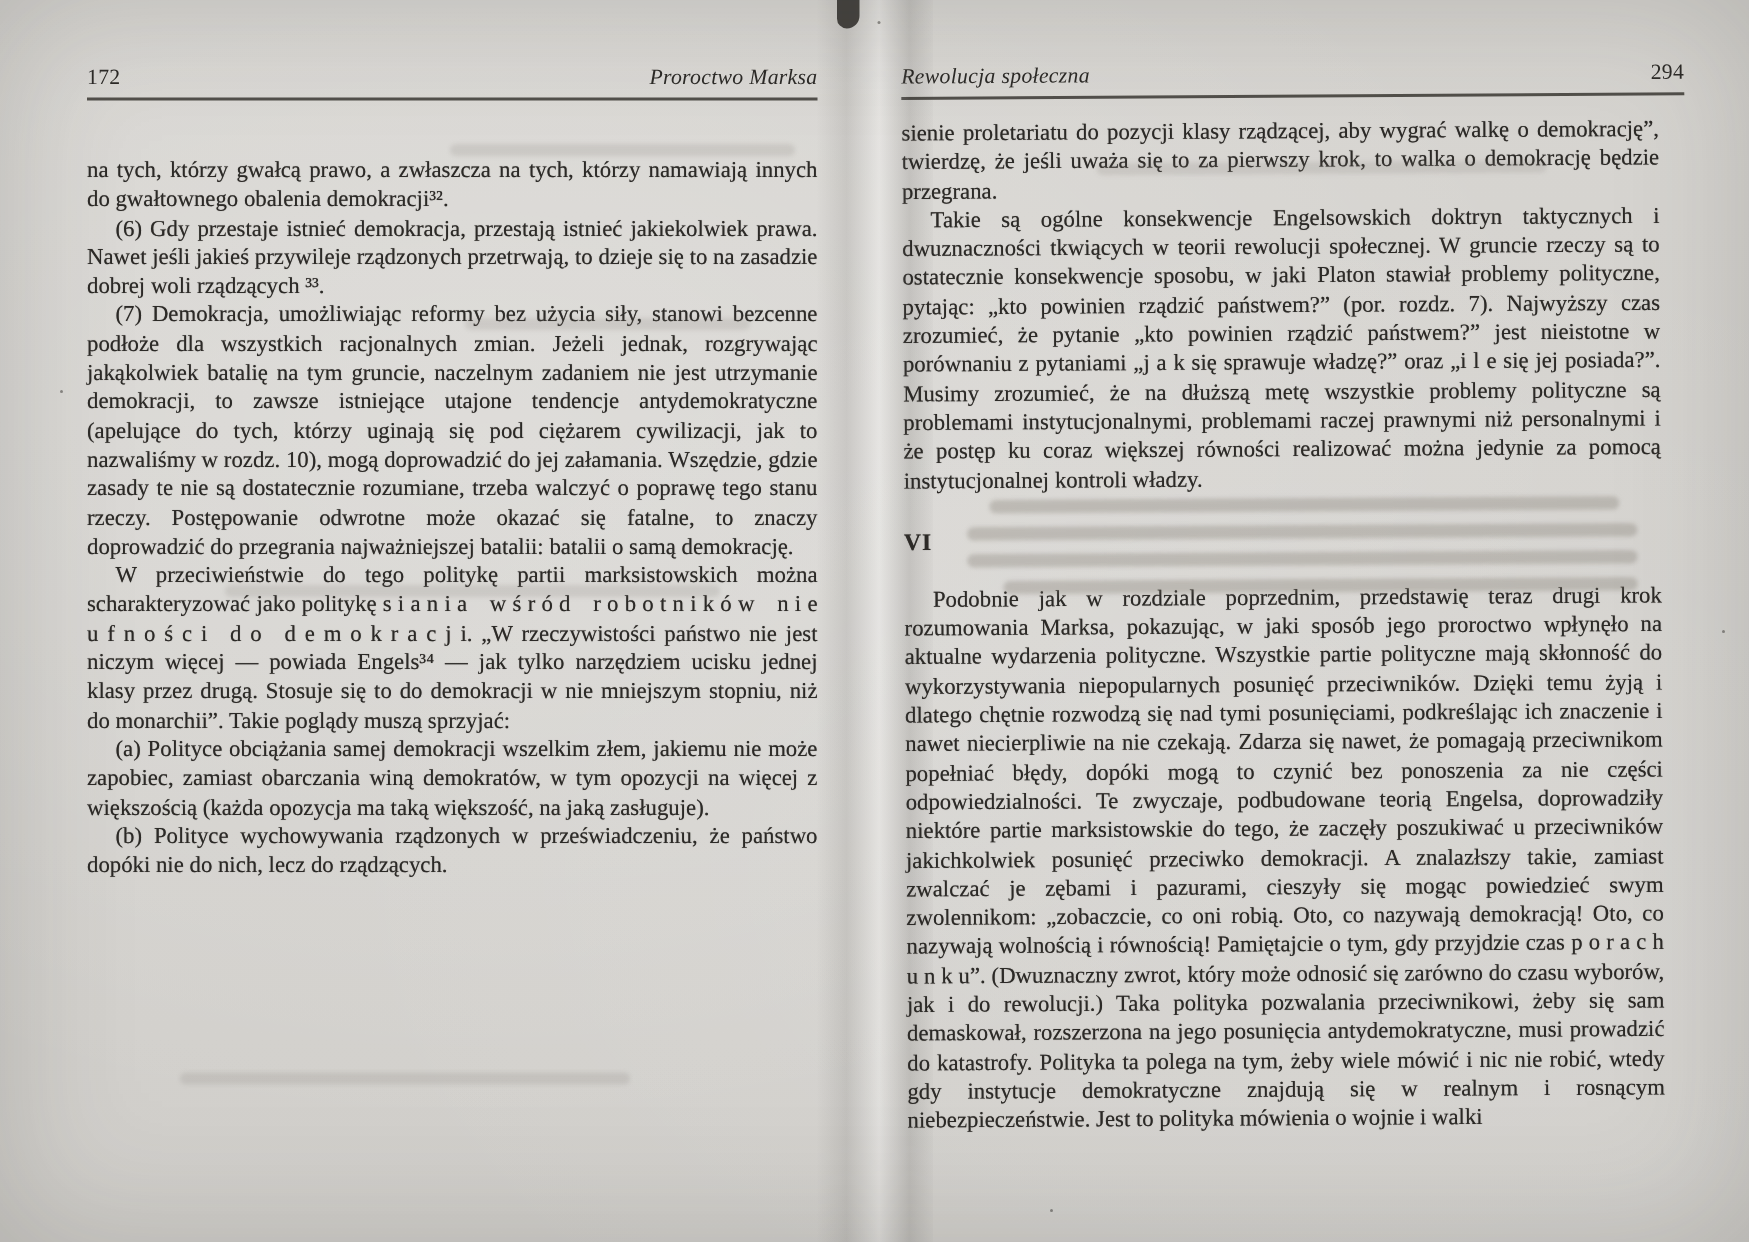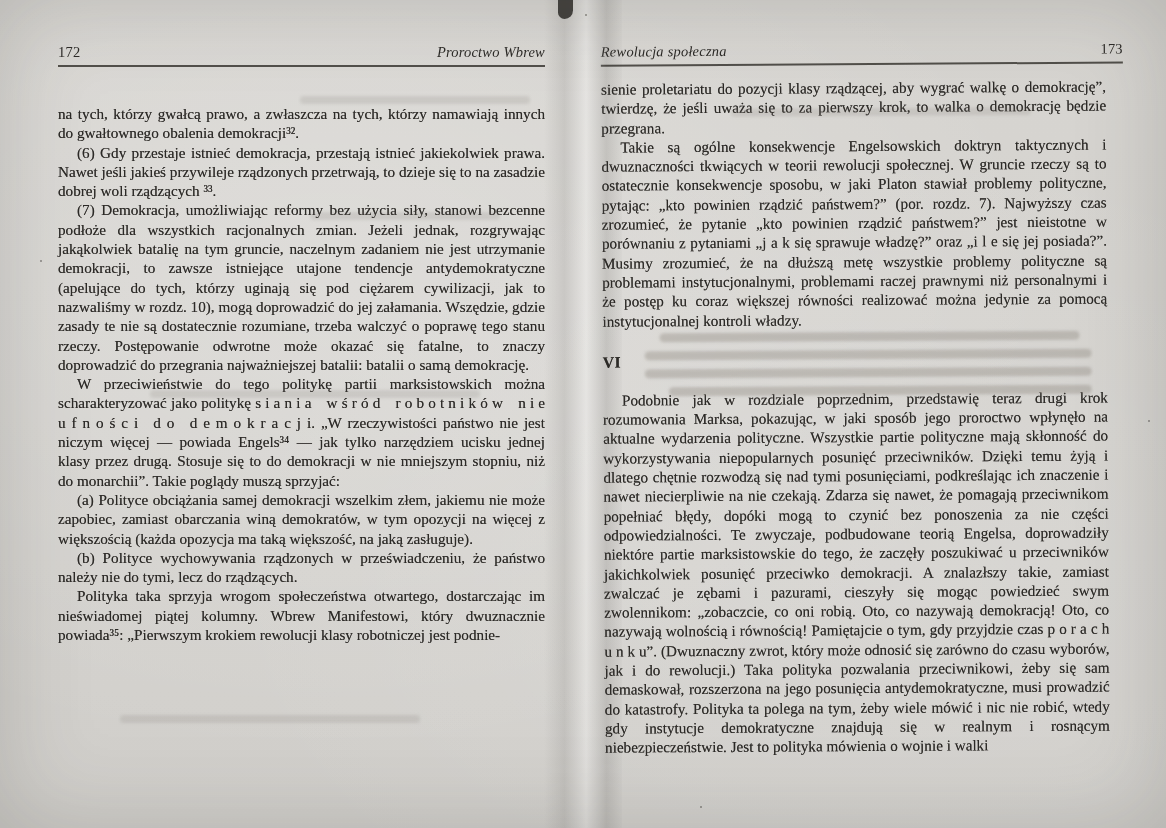--- a/index.html
+++ b/index.html
@@ -86,42 +86,41 @@
     background: rgba(70,66,62,0.55); pointer-events: none; }
 </style>
 </head>
 <body>
 
 <div class="scan">
 
   <div class="page page-left">
     <div class="running-head-row">
       <span class="page-num">172</span>
-      <span class="running-head">Proroctwo Wbrew</span>
+      <span class="running-head">Proroctwo Marksa</span>
     </div>
     <div class="body-text">
       <p>na tych, którzy gwałcą prawo, a zwłaszcza na tych, którzy namawiają innych do gwałtownego obalenia demokracji³².</p>
       <p class="indent">(6) Gdy przestaje istnieć demokracja, przestają istnieć jakiekolwiek prawa. Nawet jeśli jakieś przywileje rządzonych przetrwają, to dzieje się to na zasadzie dobrej woli rządzących ³³.</p>
       <p class="indent">(7) Demokracja, umożliwiając reformy bez użycia siły, stanowi bezcenne podłoże dla wszystkich racjonalnych zmian. Jeżeli jednak, rozgrywając jakąkolwiek batalię na tym gruncie, naczelnym zadaniem nie jest utrzymanie demokracji, to zawsze istniejące utajone tendencje antydemokratyczne (apelujące do tych, którzy uginają się pod ciężarem cywilizacji, jak to nazwaliśmy w rozdz. 10), mogą doprowadzić do jej załamania. Wszędzie, gdzie zasady te nie są dostatecznie rozumiane, trzeba walczyć o poprawę tego stanu rzeczy. Postępowanie odwrotne może okazać się fatalne, to znaczy doprowadzić do przegrania najważniejszej batalii: batalii o samą demokrację.</p>
       <p class="indent">W przeciwieństwie do tego politykę partii marksistowskich można scharakteryzować jako politykę s i a n i a w ś r ó d r o b o t n i k ó w n i e u f n o ś c i d o d e m o k r a c j i. „W rzeczywistości państwo nie jest niczym więcej — powiada Engels³⁴ — jak tylko narzędziem ucisku jednej klasy przez drugą. Stosuje się to do demokracji w nie mniejszym stopniu, niż do monarchii”. Takie poglądy muszą sprzyjać:</p>
       <p class="indent">(a) Polityce obciążania samej demokracji wszelkim złem, jakiemu nie może zapobiec, zamiast obarczania winą demokratów, w tym opozycji na więcej z większością (każda opozycja ma taką większość, na jaką zasługuje).</p>
-      <p class="indent">(b) Polityce wychowywania rządzonych w przeświadczeniu, że państwo należy nie do tymi, lecz do rządzących.</p>
-      <p class="indent">Polityka taka sprzyja wrogom społeczeństwa otwartego, dostarczając im nieświadomej piątej kolumny. Wbrew Manifestowi, który dwuznacznie powiada³⁵: „Pierwszym krokiem rewolucji klasy robotniczej jest podnie-</p>
+      <p class="indent">(b) Polityce wychowywania rządzonych w przeświadczeniu, że państwo dopóki nie do nich, lecz do rządzących.</p>
     </div>
 
     <div class="ghost faint" style="left:300px; top:96px;  width:230px; height:8px;"></div>
     <div class="ghost faint" style="left:310px; top:212px; width:190px; height:8px;"></div>
     <div class="ghost faint" style="left:150px; top:390px; width:330px; height:8px;"></div>
     <div class="ghost faint" style="left:120px; top:715px; width:300px; height:8px;"></div>
   </div>
 
   <div class="page page-right">
     <div class="running-head-row">
       <span class="running-head">Rewolucja społeczna</span>
-      <span class="page-num">173</span>
+      <span class="page-num">294</span>
     </div>
     <div class="body-text">
       <p>sienie proletariatu do pozycji klasy rządzącej, aby wygrać walkę o demokrację”, twierdzę, że jeśli uważa się to za pierwszy krok, to walka o demokrację będzie przegrana.</p>
       <p class="indent">Takie są ogólne konsekwencje Engelsowskich doktryn taktycznych i dwuznaczności tkwiących w teorii rewolucji społecznej. W gruncie rzeczy są to ostatecznie konsekwencje sposobu, w jaki Platon stawiał problemy polityczne, pytając: „kto powinien rządzić państwem?” (por. rozdz. 7). Najwyższy czas zrozumieć, że pytanie „kto powinien rządzić państwem?” jest nieistotne w porównaniu z pytaniami „j a k się sprawuje władzę?” oraz „i l e się jej posiada?”. Musimy zrozumieć, że na dłuższą metę wszystkie problemy polityczne są problemami instytucjonalnymi, problemami raczej prawnymi niż personalnymi i że postęp ku coraz większej równości realizować można jedynie za pomocą instytucjonalnej kontroli władzy.</p>
       <div class="heading-space"></div>
       <h2 class="section-heading">VI</h2>
       <p class="indent">Podobnie jak w rozdziale poprzednim, przedstawię teraz drugi krok rozumowania Marksa, pokazując, w jaki sposób jego proroctwo wpłynęło na aktualne wydarzenia polityczne. Wszystkie partie polityczne mają skłonność do wykorzystywania niepopularnych posunięć przeciwników. Dzięki temu żyją i dlatego chętnie rozwodzą się nad tymi posunięciami, podkreślając ich znaczenie i nawet niecierpliwie na nie czekają. Zdarza się nawet, że pomagają przeciwnikom popełniać błędy, dopóki mogą to czynić bez ponoszenia za nie części odpowiedzialności. Te zwyczaje, podbudowane teorią Engelsa, doprowadziły niektóre partie marksistowskie do tego, że zaczęły poszukiwać u przeciwników jakichkolwiek posunięć przeciwko demokracji. A znalazłszy takie, zamiast zwalczać je zębami i pazurami, cieszyły się mogąc powiedzieć swym zwolennikom: „zobaczcie, co oni robią. Oto, co nazywają demokracją! Oto, co nazywają wolnością i równością! Pamiętajcie o tym, gdy przyjdzie czas p o r a c h u n k u”. (Dwuznaczny zwrot, który może odnosić się zarówno do czasu wyborów, jak i do rewolucji.) Taka polityka pozwalania przeciwnikowi, żeby się sam demaskował, rozszerzona na jego posunięcia antydemokratyczne, musi prowadzić do katastrofy. Polityka ta polega na tym, żeby wiele mówić i nic nie robić, wtedy gdy instytucje demokratyczne znajdują się w realnym i rosnącym niebezpieczeństwie. Jest to polityka mówienia o wojnie i walki</p>
     </div>
 
     <div class="ghost" style="left:77px; top:332px; width:420px; height:9px;"></div>

